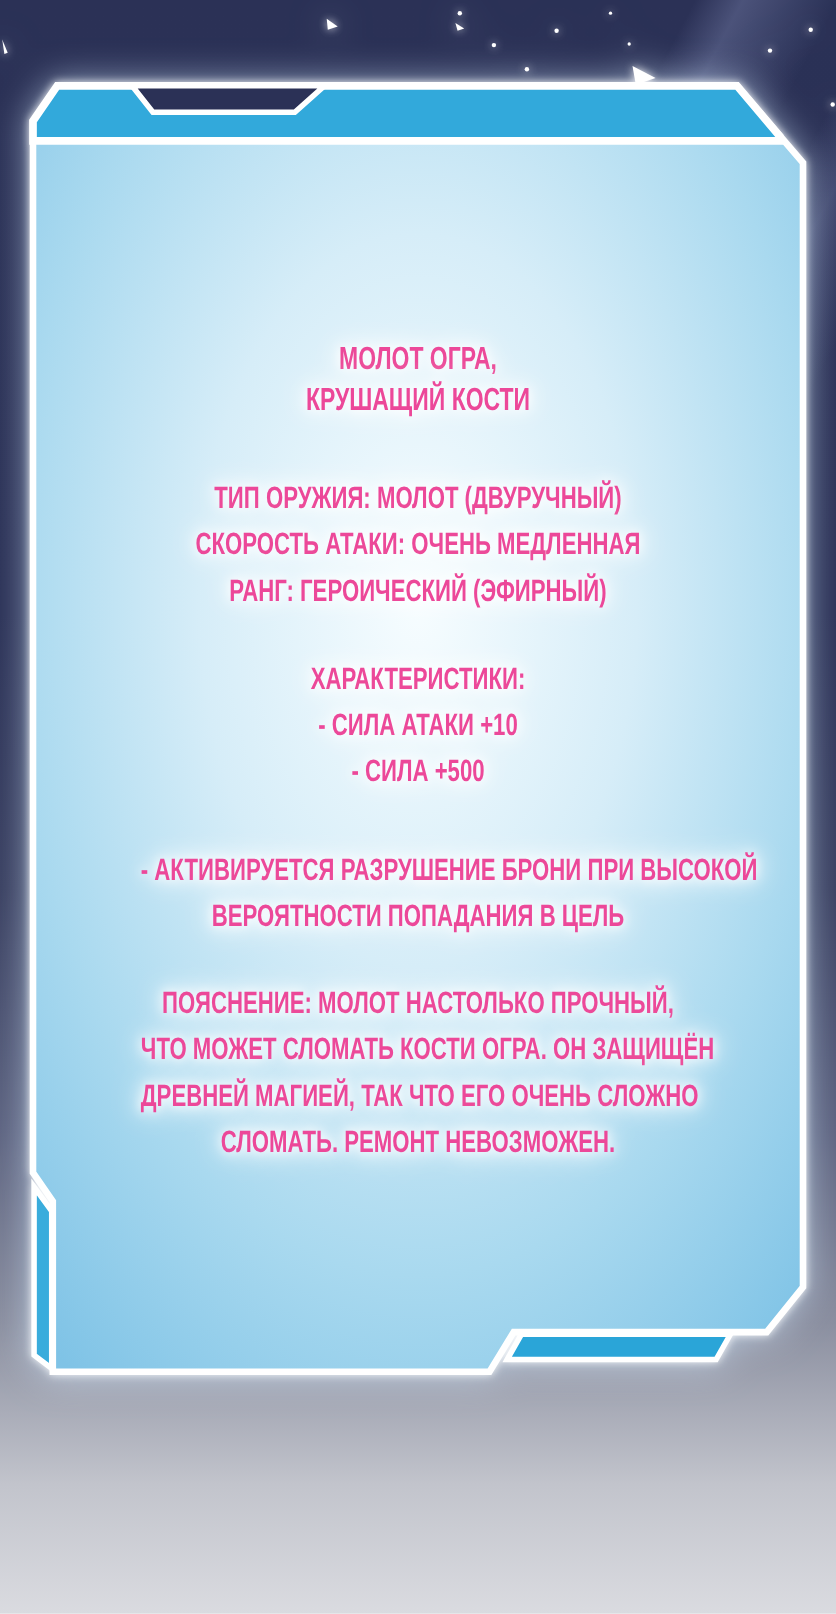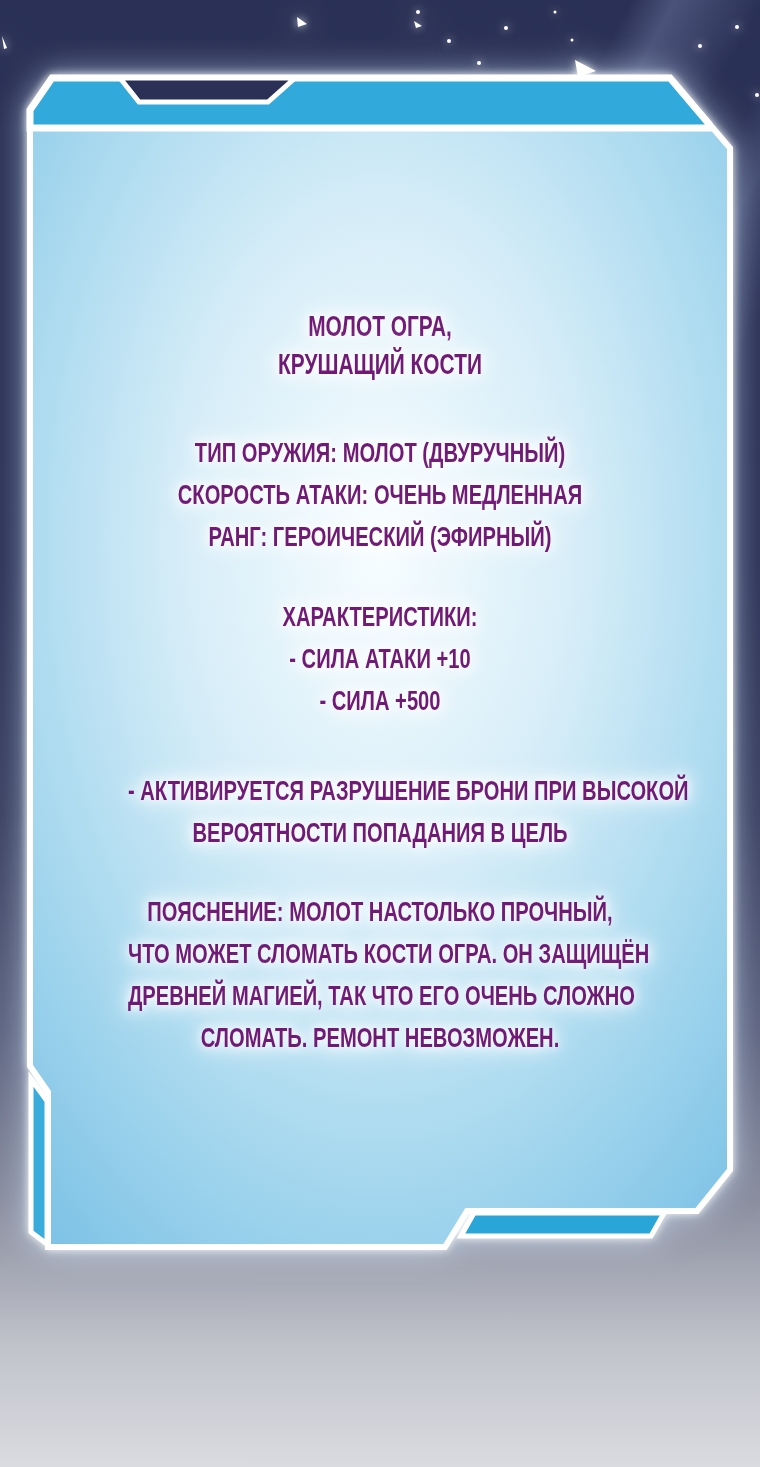--- a/index.html
+++ b/index.html
@@ -14,21 +14,21 @@
       linear-gradient(118deg,transparent 58%,rgba(150,160,205,.30) 62%,transparent 70%),
       linear-gradient(118deg,transparent 74%,rgba(150,160,205,.22) 78%,transparent 85%);
     pointer-events:none;
   }
   .panel-svg{
     position:absolute;left:0;top:0;
     filter:drop-shadow(0 0 4px rgba(255,255,255,.9)) drop-shadow(0 0 16px rgba(210,235,255,.6));
   }
   .content{
     position:absolute;left:30px;top:0;width:700px;height:1467px;
-    color:#701a75;text-align:center;font-weight:bold;
+    color:#ec4899;text-align:center;font-weight:bold;
   }
   .tblock{
     position:absolute;left:0;width:700px;
     font-size:28px;line-height:42px;letter-spacing:0px;
     transform:scaleX(.72);transform-origin:50% 0;
     white-space:nowrap;
     text-shadow:0 0 10px #fff,0 0 18px #fff,0 0 30px rgba(255,255,255,.95),0 0 44px rgba(255,255,255,.7);
   }
   .title{top:307px;font-size:29px;line-height:38px;}
   .weapon-info{top:432px;}

